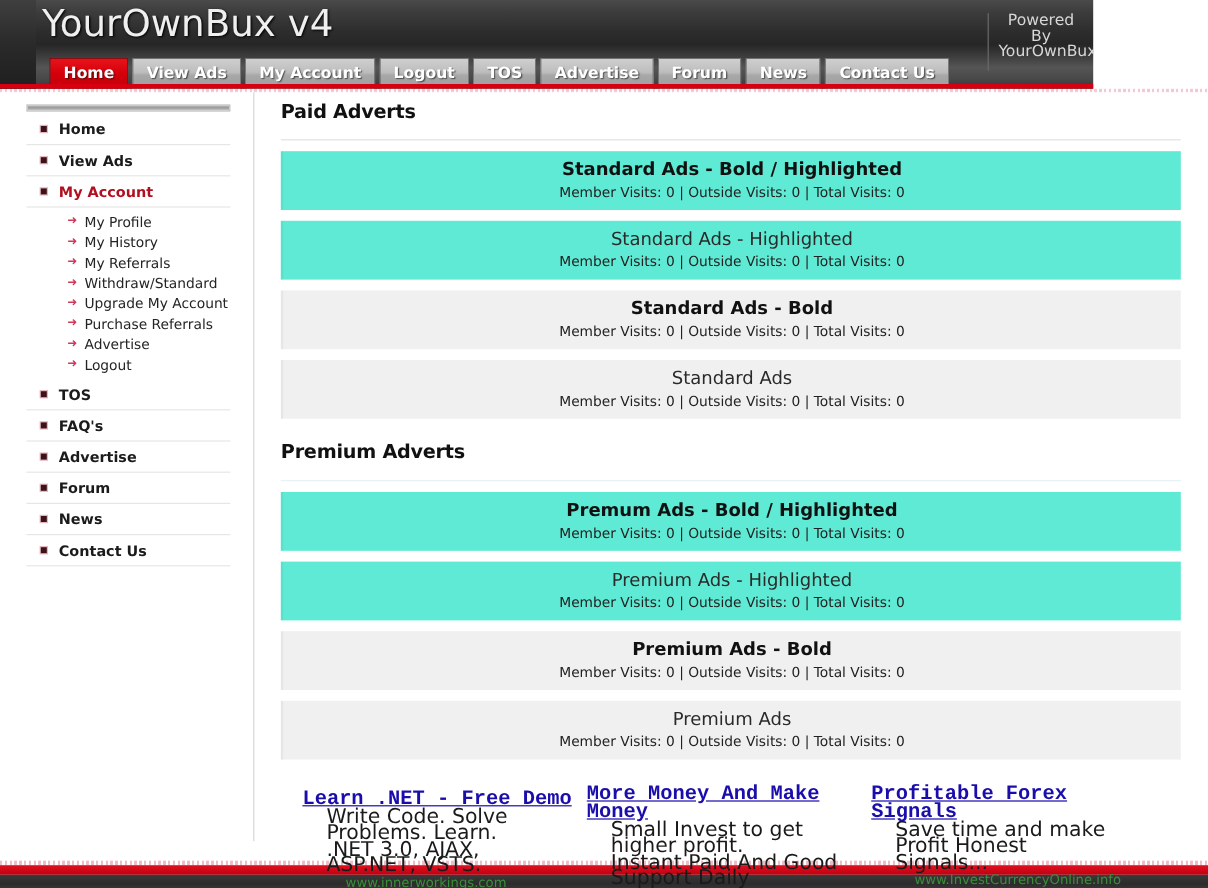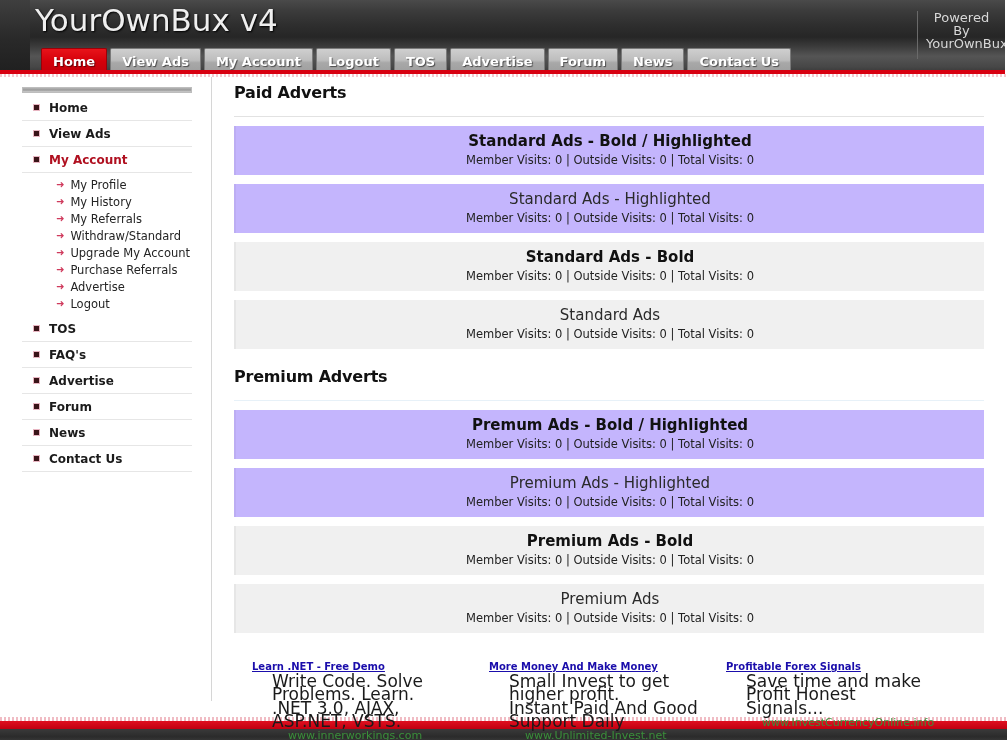--- a/index.html
+++ b/index.html
@@ -8,21 +8,21 @@
     margin: 0; padding: 0;
     width: 1007px; height: 740px;
     background: #ffffff;
     font-family: "DejaVu Sans", "Liberation Sans", sans-serif;
     overflow: hidden;
   }
 
   
   .header {
     position: relative;
-    width: 1005px;
+    width: 911px;
     height: 74px;
     background: linear-gradient(to bottom,
         #4a4a4a 0%, #3c3c3c 14%, #2e2e2e 34%,
         #262626 50%, #3a3a3a 62%, #555555 76%,
         #474747 90%, #343434 100%);
     overflow: hidden;
   }
   .header-dark-left {
     position: absolute; left: 0; top: 0; width: 30px; height: 74px;
     background: linear-gradient(to bottom, #3f3f3f 0%, #2a2a2a 50%, #1f1f1f 100%);
@@ -174,21 +174,21 @@
   }
   .sep-line { height: 1px; background: #e2e2e2; margin-bottom: 9px; }
   .sep-line.blue { background: #e7f1f8; }
 
   .ad-row {
     padding: 6px 0 7px 0;
     text-align: center;
     margin-bottom: 9px;
     border-left: 2px solid rgba(0,0,0,0.04);
   }
-  .ad-row.pink  { background: #c4b5fd; }
+  .ad-row.pink  { background: #5eead4; }
   .ad-row.grey  { background: #f0f0f0; }
   .ad-title {
     font-size: 15px;
     color: #111111;
     line-height: 19px;
   }
   .ad-title.bold { font-weight: bold; }
   .ad-title.plain { font-weight: normal; color: #2a2a2a; }
   .ad-stats {
     font-size: 11.5px;
@@ -198,27 +198,28 @@
   }
 
   
   .gads {
     margin-top: 22px;
     display: flex;
     padding-left: 18px;
   }
   .gad { width: 237px; padding-right: 10px; }
   .gad-title {
-    font-size: 10px;
+    font-size: 17px;
     font-weight: bold;
     color: #1a0dab;
     text-decoration: underline;
     line-height: 15px;
     cursor: pointer;
     display: inline-block;
+    font-family: Liberation Mono, monospace;
   }
   .gad-desc {
     font-size: 17px;
     color: #1a1a1a;
     line-height: 13px;
     margin-top: 1px;
     margin-left: 20px;
   }
   .gad-url {
     font-size: 11px;

